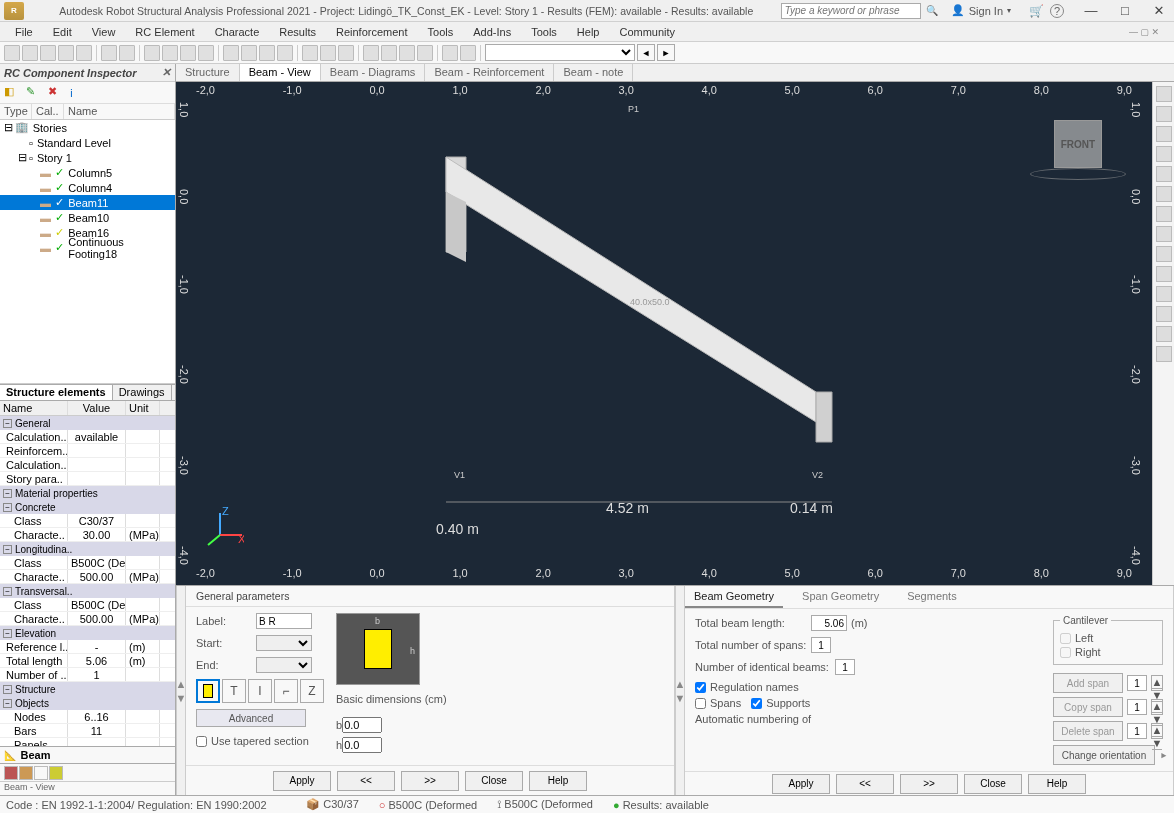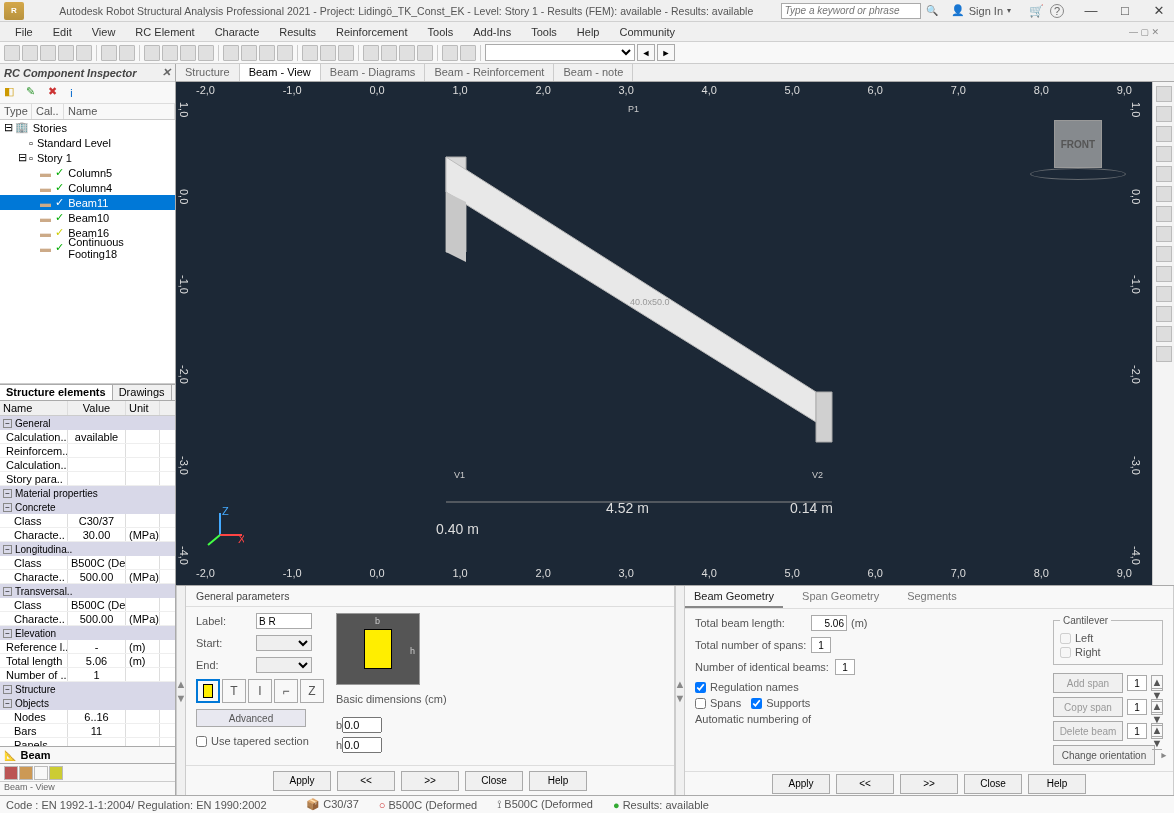--- a/index.html
+++ b/index.html
@@ -568,21 +568,21 @@
               </div>
             <div class="spin-btn-group">
                 <div class="btn" style="width:70px;color:#999">Copy span</div>
                 <input class="spin-input" value="1" style="">
                 <div class="spin-arrows">
                   <span>▲</span>
                   <span>▼</span>
                 </div>
               </div>
             <div class="spin-btn-group">
-                <div class="btn" style="width:70px;color:#999">Delete beam</div>
+                <div class="btn" style="width:70px;color:#999">Delete span</div>
                 <input class="spin-input" value="1" style="">
                 <div class="spin-arrows">
                   <span>▲</span>
                   <span>▼</span>
                 </div>
               </div>
             <div class="btn wide">Change orientation</div>
           </div>
         </div>
         <div class="bp-buttons">

